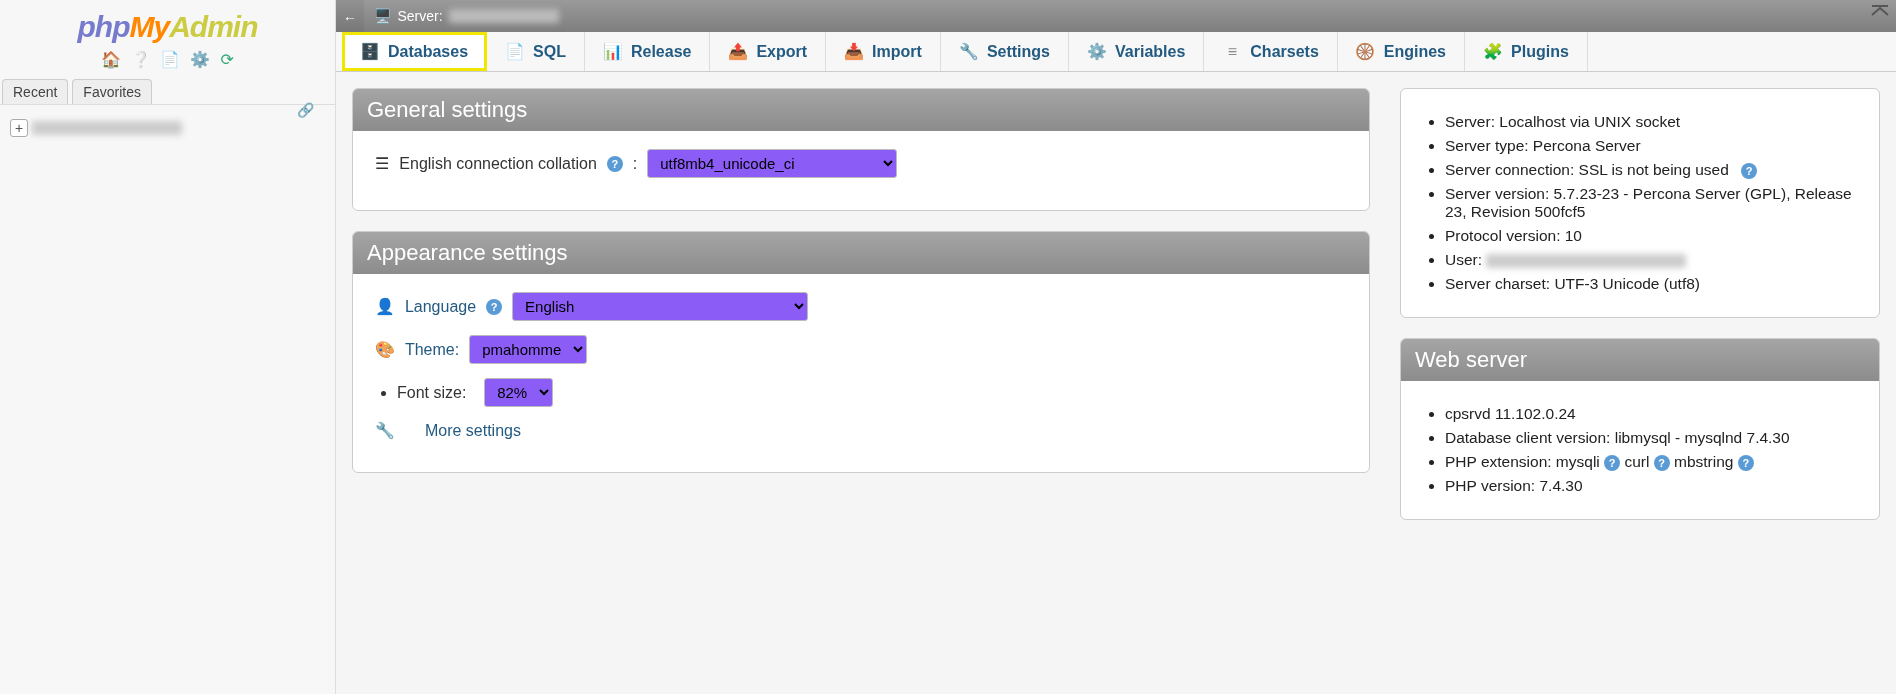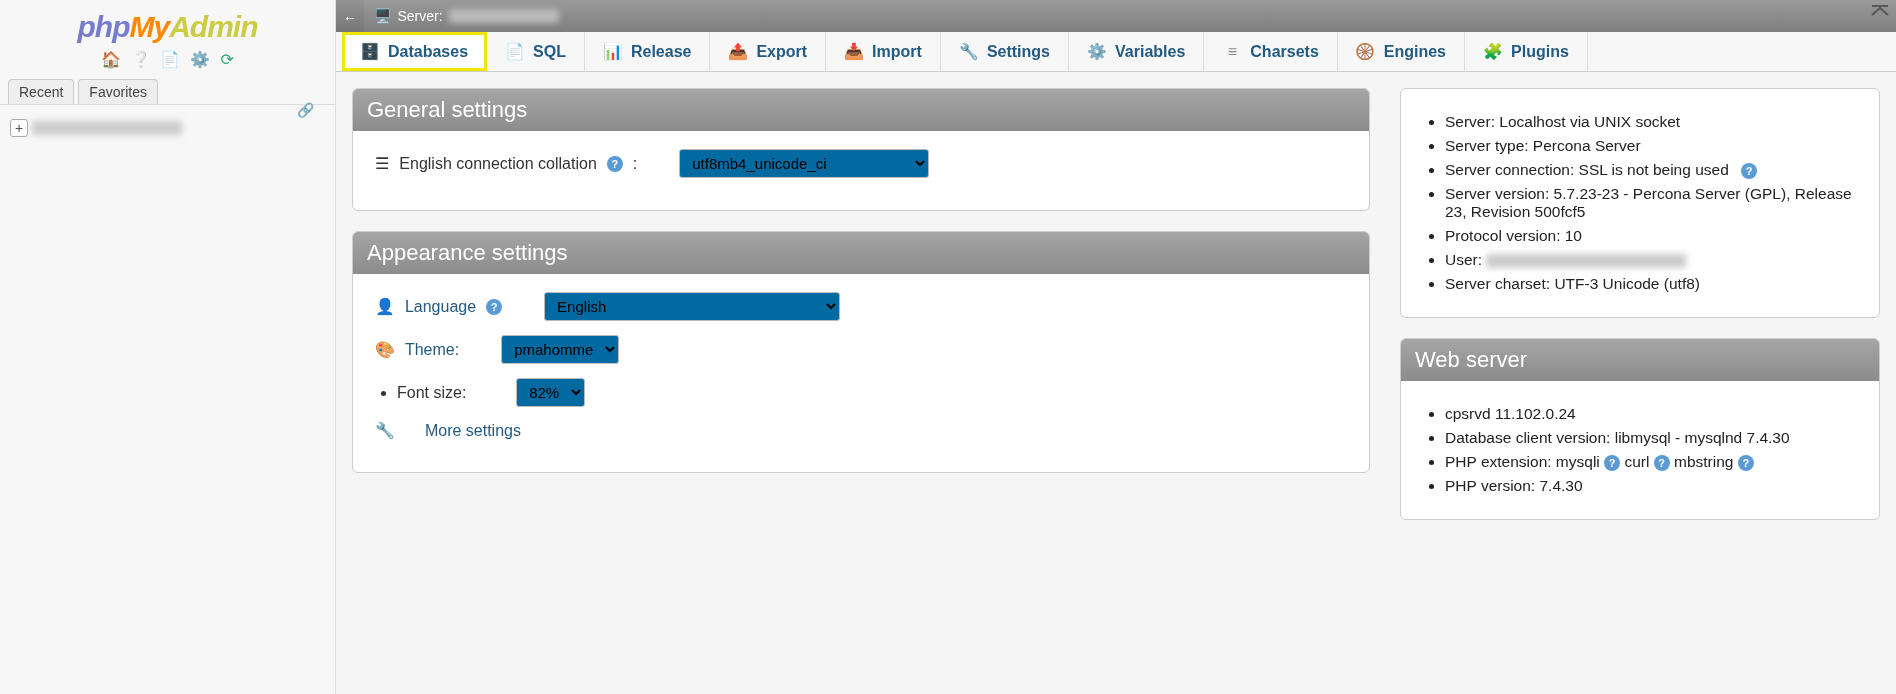--- a/index.html
+++ b/index.html
@@ -30,21 +30,21 @@
   .logo .p2 { color: #ff8800; }
   .logo .p3 { color: #cccc44; }
   .sidebar-icons {
     text-align: center;
     margin: 6px 0 10px 0;
   }
   .sidebar-icons span { margin: 0 3px; font-size: 16px; }
   .tabs-mini {
     display: flex;
     border-bottom: 1px solid #ddd;
-    padding: 0 8px;
+    padding: 0 2px;
     align-items: center;
   }
   .tabs-mini button {
     background: #eee;
     border: 1px solid #ccc;
     border-bottom: none;
     padding: 4px 10px;
     margin-right: 4px;
     border-radius: 4px 4px 0 0;
     cursor: pointer;
@@ -172,22 +172,21 @@
     display: flex;
     align-items: center;
     gap: 10px;
     margin-bottom: 14px;
   }
   select {
     font-size: 15px;
     padding: 4px 8px;
     border: 1px solid #bbb;
     border-radius: 3px;
-    background: #0369a1;
-    margin-left: 32px;
+    background: #8b5cf6;
   }
   .help-dot {
     display:inline-flex; width:16px; height:16px; border-radius:50%;
     background:#5b9bd5; color:#fff; font-size:11px; align-items:center; justify-content:center;
     font-weight:bold;
   }
   ul.info { margin: 4px 0 0 0; padding-left: 22px; }
   ul.info li { margin: 6px 0; font-size: 15.5px; color: #222;}
   .blur3 { display:inline-block; width:200px; height:14px; background:#ccc; filter:blur(3px); border-radius:2px; vertical-align:middle;}
   a.morelink { color:#235a81; text-decoration:none;margin-left:20px; }

